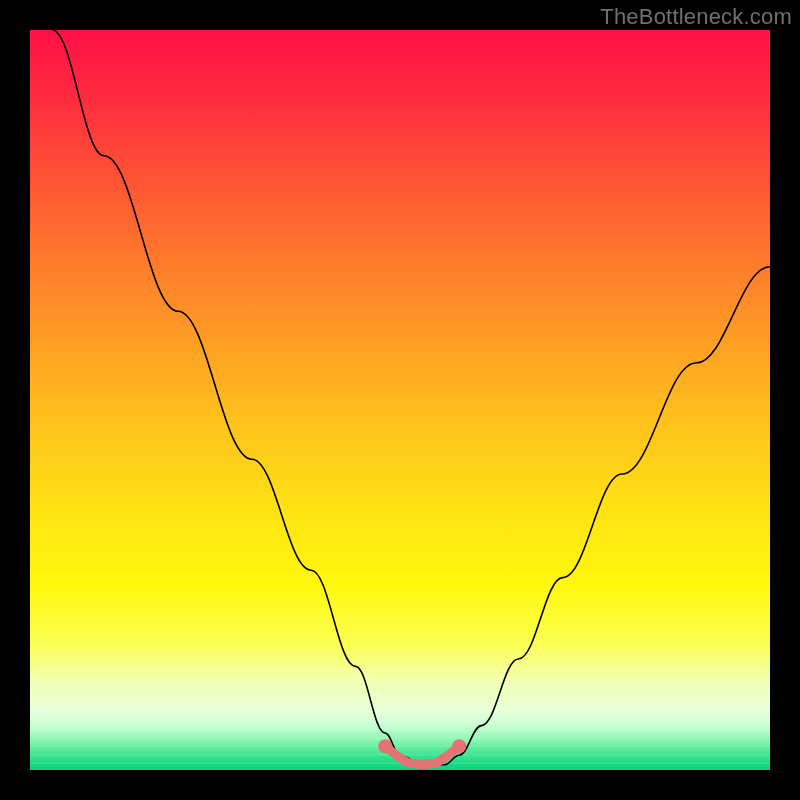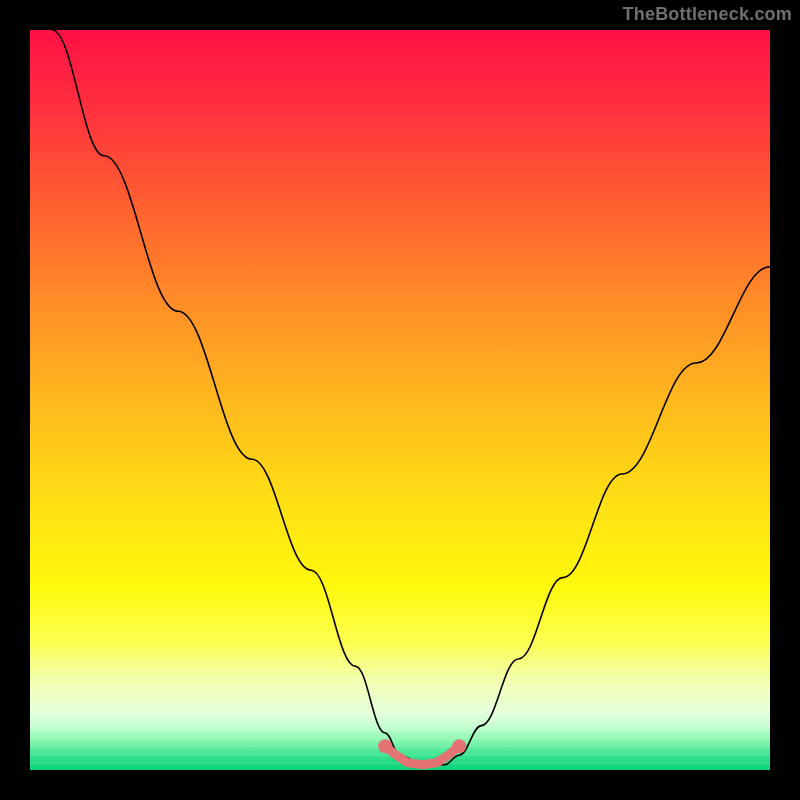--- a/index.html
+++ b/index.html
@@ -45,22 +45,22 @@
     left: 0;
     top: 0;
     width: 740px;
     height: 740px;
   }
   .source {
     position: absolute;
     top: 4px;
     right: 8px;
     color: #6f6f6f;
-    font-size: 18px;
-    font-weight: 700;
+    font-size: 22px;
+    font-weight: 400;
     letter-spacing: 0.2px;
     user-select: none;
   }
 </style>
 </head>
 <body>
 
 <div class="frame">
   <div class="source">TheBottleneck.com</div>
   <div class="plot-area">

